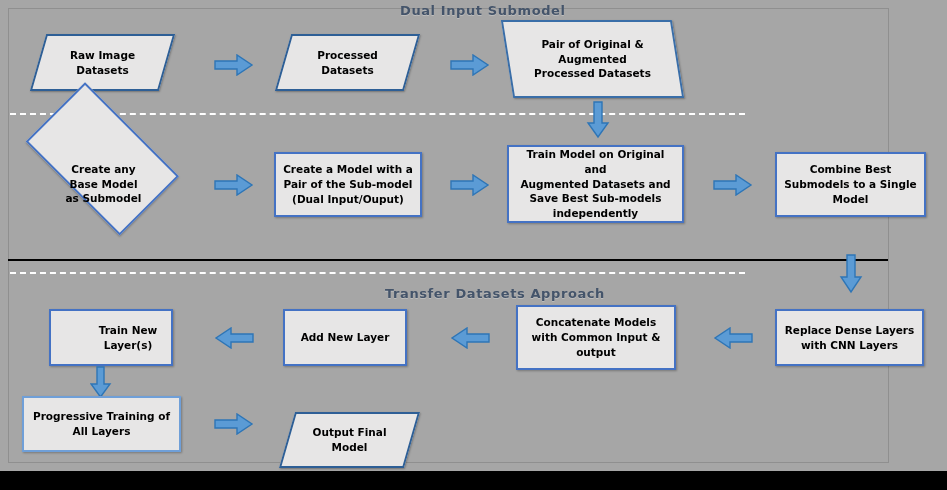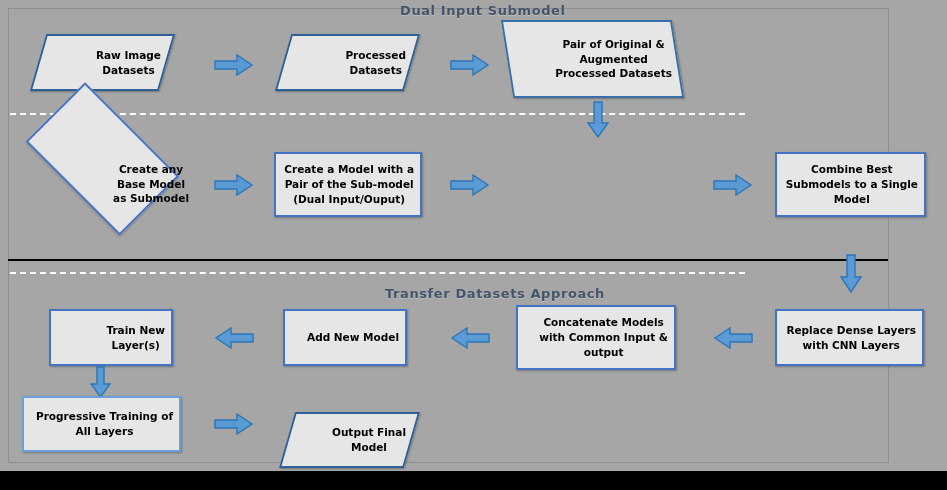--- a/index.html
+++ b/index.html
@@ -64,21 +64,21 @@
     white-space: nowrap;
     text-shadow: 0 1px 0 rgba(255,255,255,0.25);
   }
 
   
   .node {
     position: absolute;
     box-sizing: border-box;
     display: flex;
     align-items: center;
-    justify-content: flex-end;
+    justify-content: center;
     text-align: center;
     color: #000000;
     font-family: "DejaVu Sans", sans-serif;
     font-size: 10.5px;
     font-weight: bold;
     line-height: 1.42;
     padding: 2px 6px;
   }
 
   .rect {
@@ -211,20 +211,23 @@
     <div class="node rect" style="left:274px; top:152px; width:148px; height:65px;">
       <span class="label lbl">Create a Model with a<br>Pair of the Sub-model<br>(Dual Input/Ouput)</span>
     </div>
 
     <div class="arrow" style="left:450px; top:174px;">
       <svg width="40" height="22" viewBox="0 0 40 22">
         <polygon points="1,7 23,7 23,1 38,11 23,21 23,15 1,15" fill="#5b9bd5" stroke="#2e75b6" stroke-width="1.4"></polygon>
       </svg>
     </div>
 
+    <div class="node rect" style="left:507px; top:145px; width:177px; height:78px;">
+      <span class="label lbl">Train Model on Original and<br>Augmented Datasets and<br>Save Best Sub-models<br>independently</span>
+    </div>
 
     <div class="arrow" style="left:713px; top:174px;">
       <svg width="40" height="22" viewBox="0 0 40 22">
         <polygon points="1,7 23,7 23,1 38,11 23,21 23,15 1,15" fill="#5b9bd5" stroke="#2e75b6" stroke-width="1.4"></polygon>
       </svg>
     </div>
 
     <div class="node rect" style="left:775px; top:152px; width:151px; height:65px;">
       <span class="label lbl">Combine Best<br>Submodels to a Single<br>Model</span>
     </div>
@@ -255,21 +258,21 @@
       <span class="label lbl">Concatenate Models<br>with Common Input &amp;<br>output</span>
     </div>
 
     <div class="arrow" style="left:450px; top:327px;">
       <svg width="40" height="22" viewBox="0 0 40 22">
         <polygon points="39,7 17,7 17,1 2,11 17,21 17,15 39,15" fill="#5b9bd5" stroke="#2e75b6" stroke-width="1.4"></polygon>
       </svg>
     </div>
 
     <div class="node rect" style="left:283px; top:309px; width:124px; height:57px;">
-      <span class="label lbl">Add New Model</span>
+      <span class="label lbl">Add New Layer</span>
     </div>
 
     <div class="arrow" style="left:214px; top:327px;">
       <svg width="40" height="22" viewBox="0 0 40 22">
         <polygon points="39,7 17,7 17,1 2,11 17,21 17,15 39,15" fill="#5b9bd5" stroke="#2e75b6" stroke-width="1.4"></polygon>
       </svg>
     </div>
 
     <div class="node rect" style="left:49px; top:309px; width:124px; height:57px;padding-left:40px;">
       <span class="label lbl">Train New<br>Layer(s)</span>

